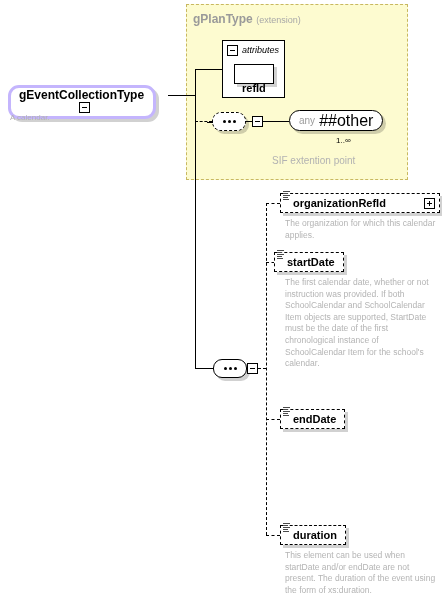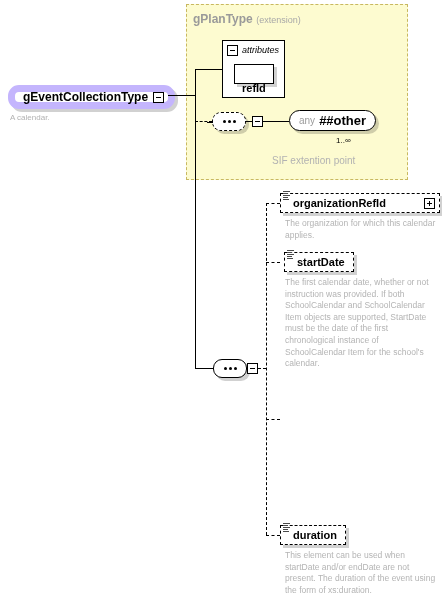--- a/index.html
+++ b/index.html
@@ -42,30 +42,31 @@
   .group-title .sub {
     font-weight: normal;
     font-size: 9px;
     color: #a8a8a8;
   }
 
   
   .type-node {
     position: absolute;
     left: 8px; top: 85px;
-    height: 24px;
-    box-sizing: border-box;
-    border: 7px solid #c4b5fd;
+    height: 34px;
+    box-sizing: border-box;
+    border: 3px solid #c4b5fd;
     border-radius: 11px;
     background: #ffffff;
     display: flex;
     align-items: center;
     padding: 0 4px 0 8px;
     box-shadow: 3px 3px 0 rgba(0,0,0,0.18);
     white-space: nowrap;
+    flex-direction: column;
   }
   .type-node .label {
     font-size: 12px;
     font-weight: bold;
     color: #000;
     padding-right: 5px;
   }
   .node-caption {
     position: absolute;
     font-size: 8px;
@@ -187,22 +188,22 @@
     padding: 0 9px;
     gap: 4px;
     box-shadow: 3px 3px 0 rgba(0,0,0,0.18);
     white-space: nowrap;
   }
   .any-node .any-kw {
     font-size: 10px;
     color: #9b9b9b;
   }
   .any-node .any-ns {
-    font-size: 13px;
-    font-weight: bold;
+    font-size: 16px;
+    font-weight: normal;
     color: #000;
   }
   .card-label {
     position: absolute;
     font-size: 8px;
     color: #000;
     white-space: nowrap;
   }
   .caption-gray {
     position: absolute;
@@ -345,33 +346,43 @@
         <i></i>
         <i></i>
         <i></i>
       </span>
     <span class="elabel">organizationRefId</span>
     <span class="pm-box plus"></span>
   </div>
   <div class="elem-desc" style="left:285px; top:218px;">The organization for which this calendar applies.</div>
 
   <div class="ln-h-dash" style="left:266px; top:262px; width:14px;"></div>
-  <div class="elem" style="left:284px; top:252px;">
+  <div class="elem" style="left:274px; top:252px;">
     <span class="doc-glyph">
         <i></i>
         <i></i>
         <i></i>
         <i></i>
         <i></i>
       </span>
     <span class="elabel">startDate</span>
   </div>
   <div class="elem-desc" style="left:285px; top:277px;">The first calendar date, whether or not instruction was provided. If both SchoolCalendar and SchoolCalendar Item objects are supported, StartDate must be the date of the first chronological instance of SchoolCalendar Item for the school's calendar.</div>
 
   <div class="ln-h-dash" style="left:266px; top:419px; width:14px;"></div>
+  <div class="elem" style="left:280px; top:409px;">
+    <span class="doc-glyph">
+        <i></i>
+        <i></i>
+        <i></i>
+        <i></i>
+        <i></i>
+      </span>
+    <span class="elabel">endDate</span>
+  </div>
 
   <div class="ln-h-dash" style="left:266px; top:535px; width:14px;"></div>
   <div class="elem" style="left:280px; top:525px;">
     <span class="doc-glyph">
         <i></i>
         <i></i>
         <i></i>
         <i></i>
         <i></i>
       </span>

